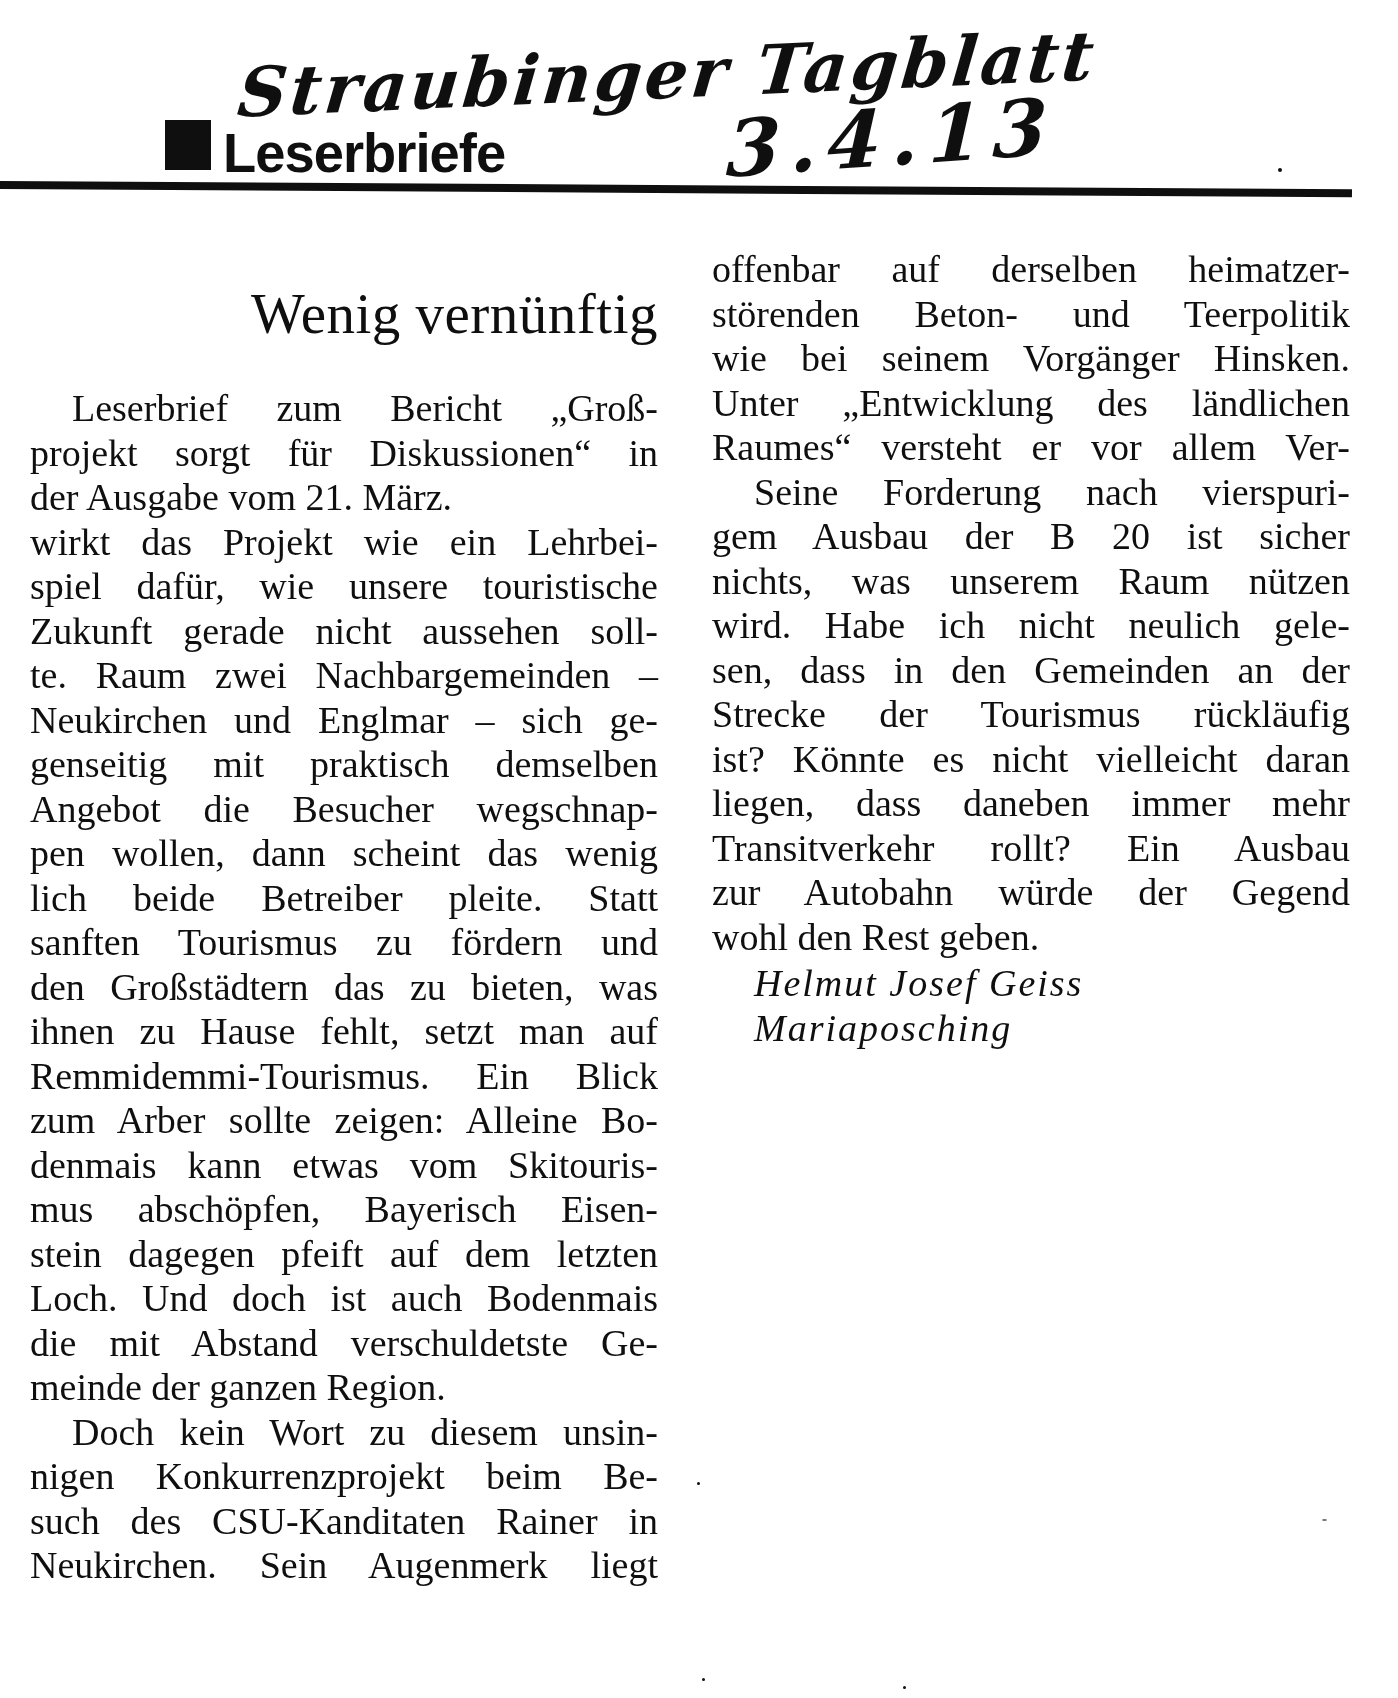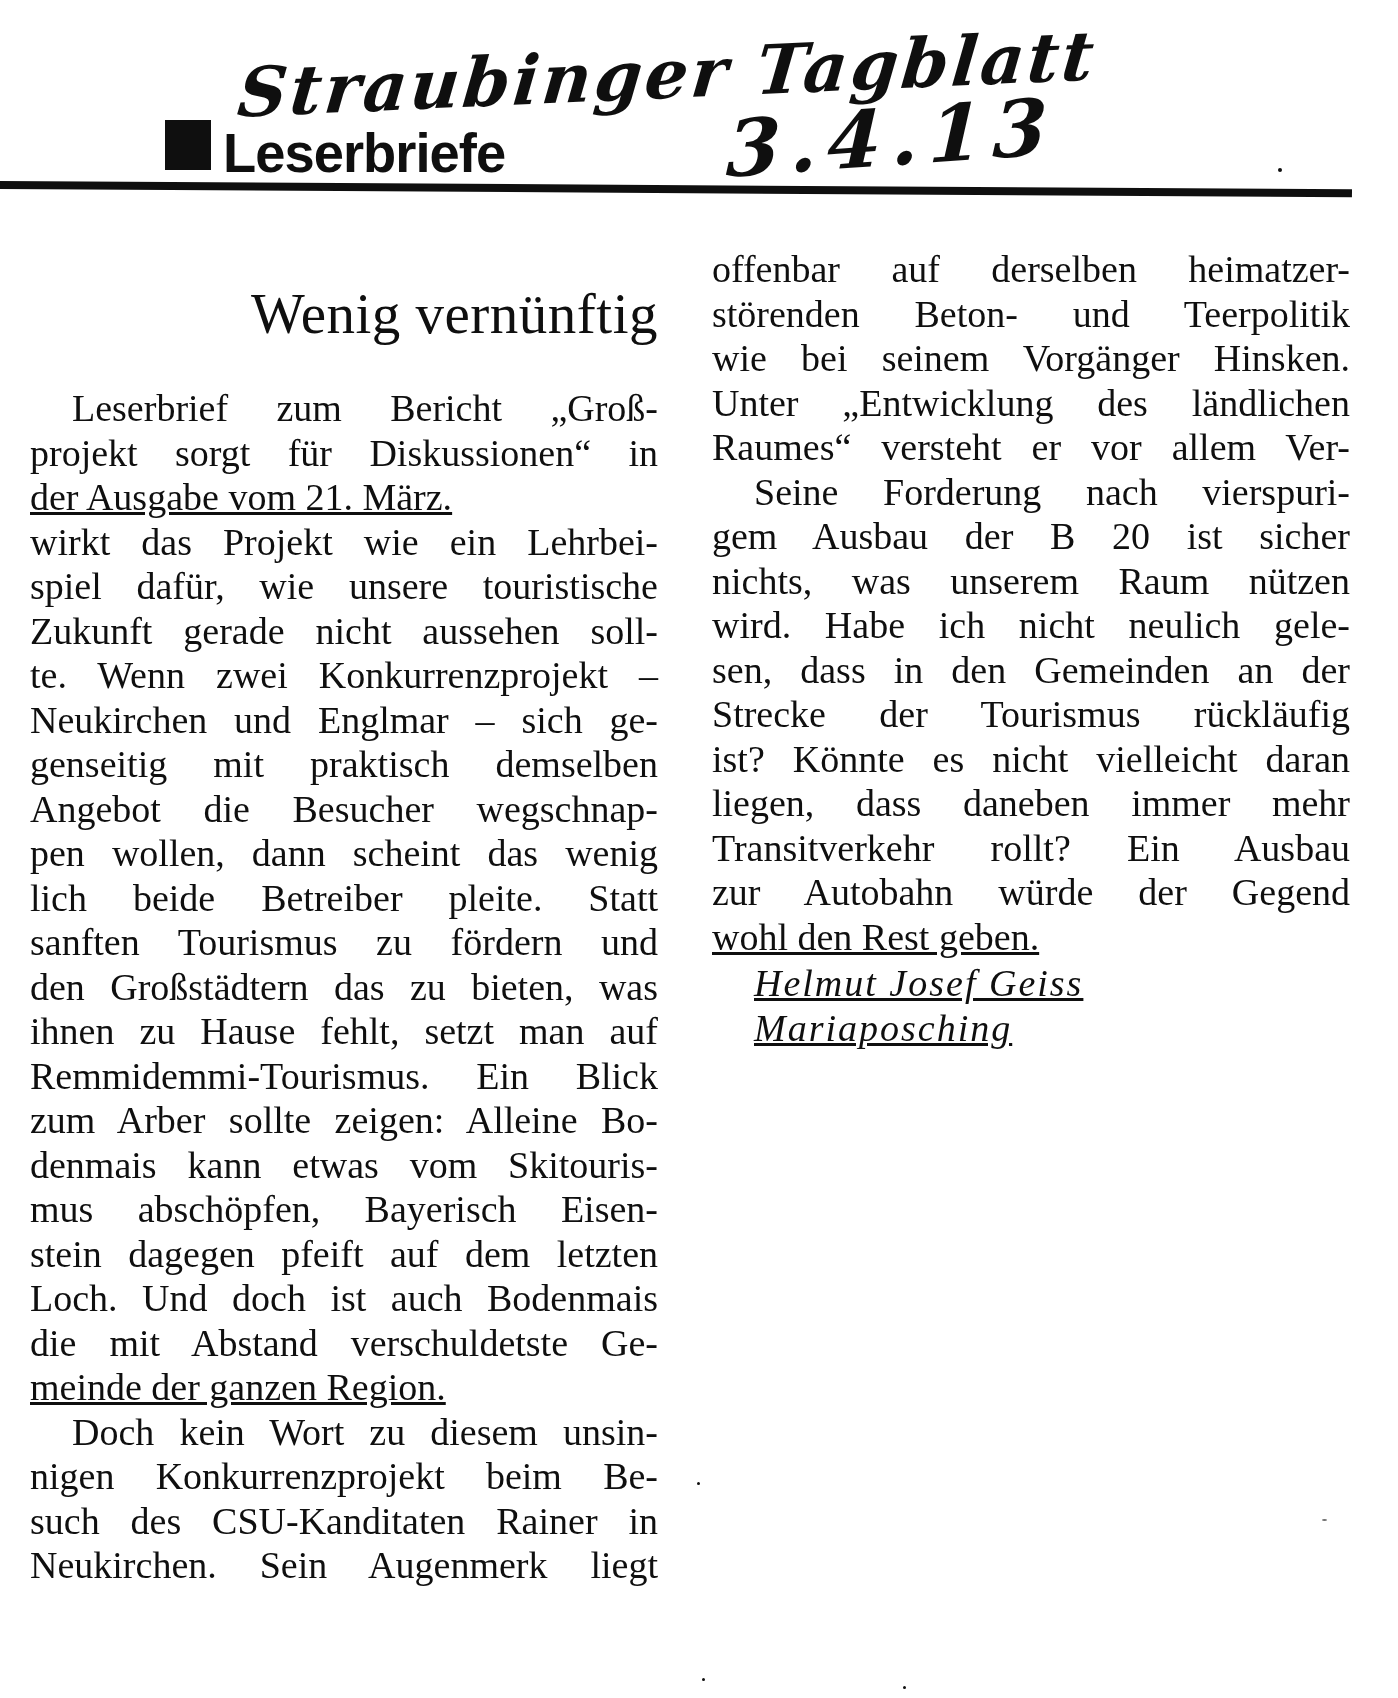--- a/index.html
+++ b/index.html
@@ -83,21 +83,21 @@
 
   .line{
     font-size:38px;
     line-height:44.5px;
     height:44.5px;
     text-align:justify;
     text-align-last:justify;
     overflow:visible;
     white-space:normal;
   }
-  .line.last{text-align-last:left;text-decoration:underline;}
+  .line.last{text-align-last:left;}
   .line.indent{text-indent:42px;}
   .line.italic{
     font-style:italic;
     letter-spacing:2px;
     text-align-last:left;
   }
   .line:not(.italic) + .line.italic{margin-top:2px;}
 
   
   .speck{
@@ -129,21 +129,21 @@
 
   <div class="col col-left">
     <h1 class="headline">Wenig vernünftig</h1>
     <div class="lines">
         <div class="line indent">Leserbrief zum Bericht „Groß-</div>
         <div class="line">projekt sorgt für Diskussionen“ in</div>
         <div class="line last">der Ausgabe vom 21. März.</div>
         <div class="line">wirkt das Projekt wie ein Lehrbei-</div>
         <div class="line">spiel dafür, wie unsere touristische</div>
         <div class="line">Zukunft gerade nicht aussehen soll-</div>
-        <div class="line">te. Wenn zwei Konkurrenzprojekt –</div>
+        <div class="line">te. Raum zwei Nachbargemeinden –</div>
         <div class="line">Neukirchen und Englmar – sich ge-</div>
         <div class="line">genseitig mit praktisch demselben</div>
         <div class="line">Angebot die Besucher wegschnap-</div>
         <div class="line">pen wollen, dann scheint das wenig</div>
         <div class="line">lich beide Betreiber pleite. Statt</div>
         <div class="line">sanften Tourismus zu fördern und</div>
         <div class="line">den Großstädtern das zu bieten, was</div>
         <div class="line">ihnen zu Hause fehlt, setzt man auf</div>
         <div class="line">Remmidemmi-Tourismus. Ein Blick</div>
         <div class="line">zum Arber sollte zeigen: Alleine Bo-</div>

